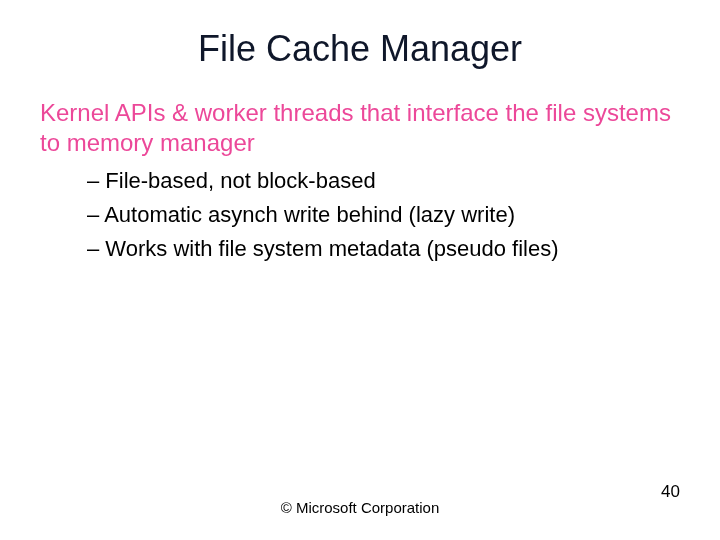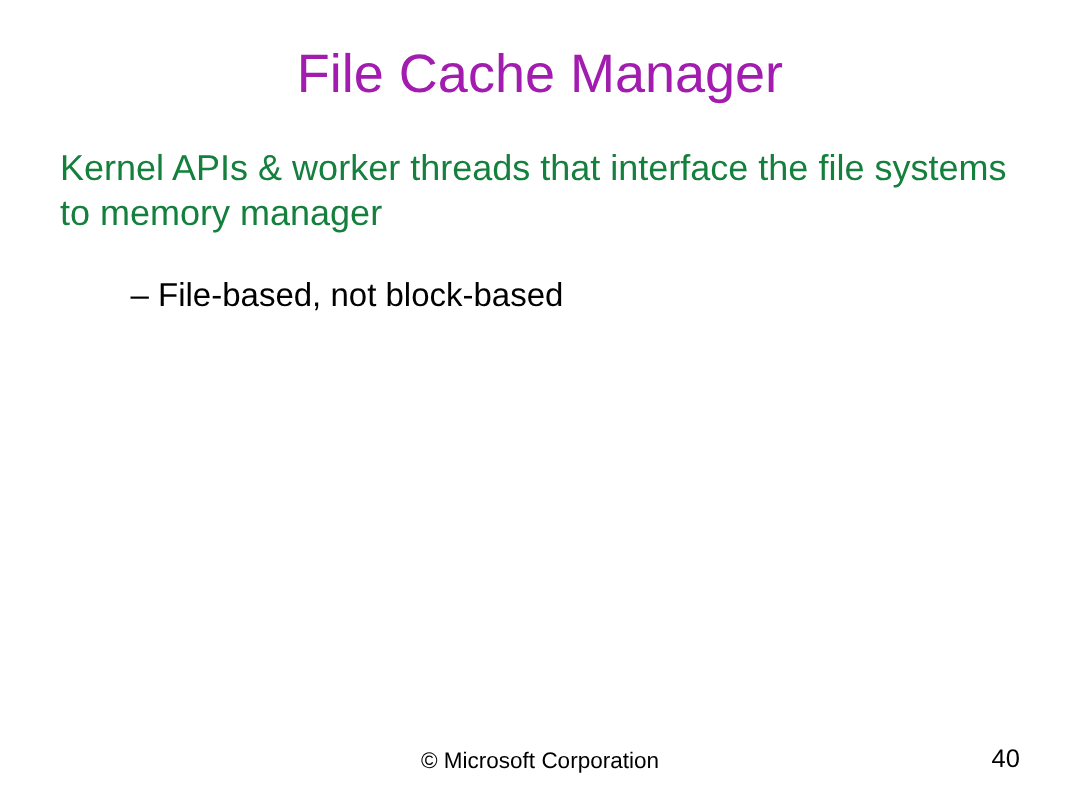--- a/index.html
+++ b/index.html
@@ -11,32 +11,32 @@
     position: relative;
     overflow: hidden;
   }
   .slide {
     width: 100%;
     height: 100%;
     padding: 28px 40px 0 40px;
     position: relative;
   }
   .title {
-    color: #a21caf;
+    color: #0f172a;
     font-size: 36px;
     font-weight: 400;
     text-align: center;
     margin-bottom: 28px;
   }
   .intro {
-    color: #15803d;
+    color: #ec4899;
     font-size: 24px;
     font-weight: 400;
     line-height: 1.25;
-    margin-bottom: 22px;
+    margin-bottom: 6px;
     padding-left: 0;
   }
   .bullets {
     padding-left: 32px;
   }
   .bullet {
     color: #000000;
     font-size: 22px;
     font-weight: 400;
     line-height: 1.55;
@@ -55,29 +55,31 @@
   .copyright {
     color: #000000;
     font-size: 15px;
     margin: 0 auto;
   }
   .page-num {
     color: #000000;
     font-size: 17px;
     position: absolute;
     right: 40px;
-    bottom: 0;
+    bottom: 14px;
   }
 </style>
 </head>
 <body>
 
 <div class="slide">
   <h1 class="title">File Cache Manager</h1>
   <p class="intro">Kernel APIs &amp; worker threads that interface the file systems to memory manager</p>
   <div class="bullets">
     <div class="bullet">– File-based, not block-based</div>
+    <div class="bullet">– Automatic asynch write behind (lazy write)</div>
+    <div class="bullet">– Works with file system metadata (pseudo files)</div>
   </div>
   <div class="footer">
     <span class="copyright">© Microsoft Corporation</span>
     <span class="page-num">40</span>
   </div>
 </div>
 
 </body></html>

